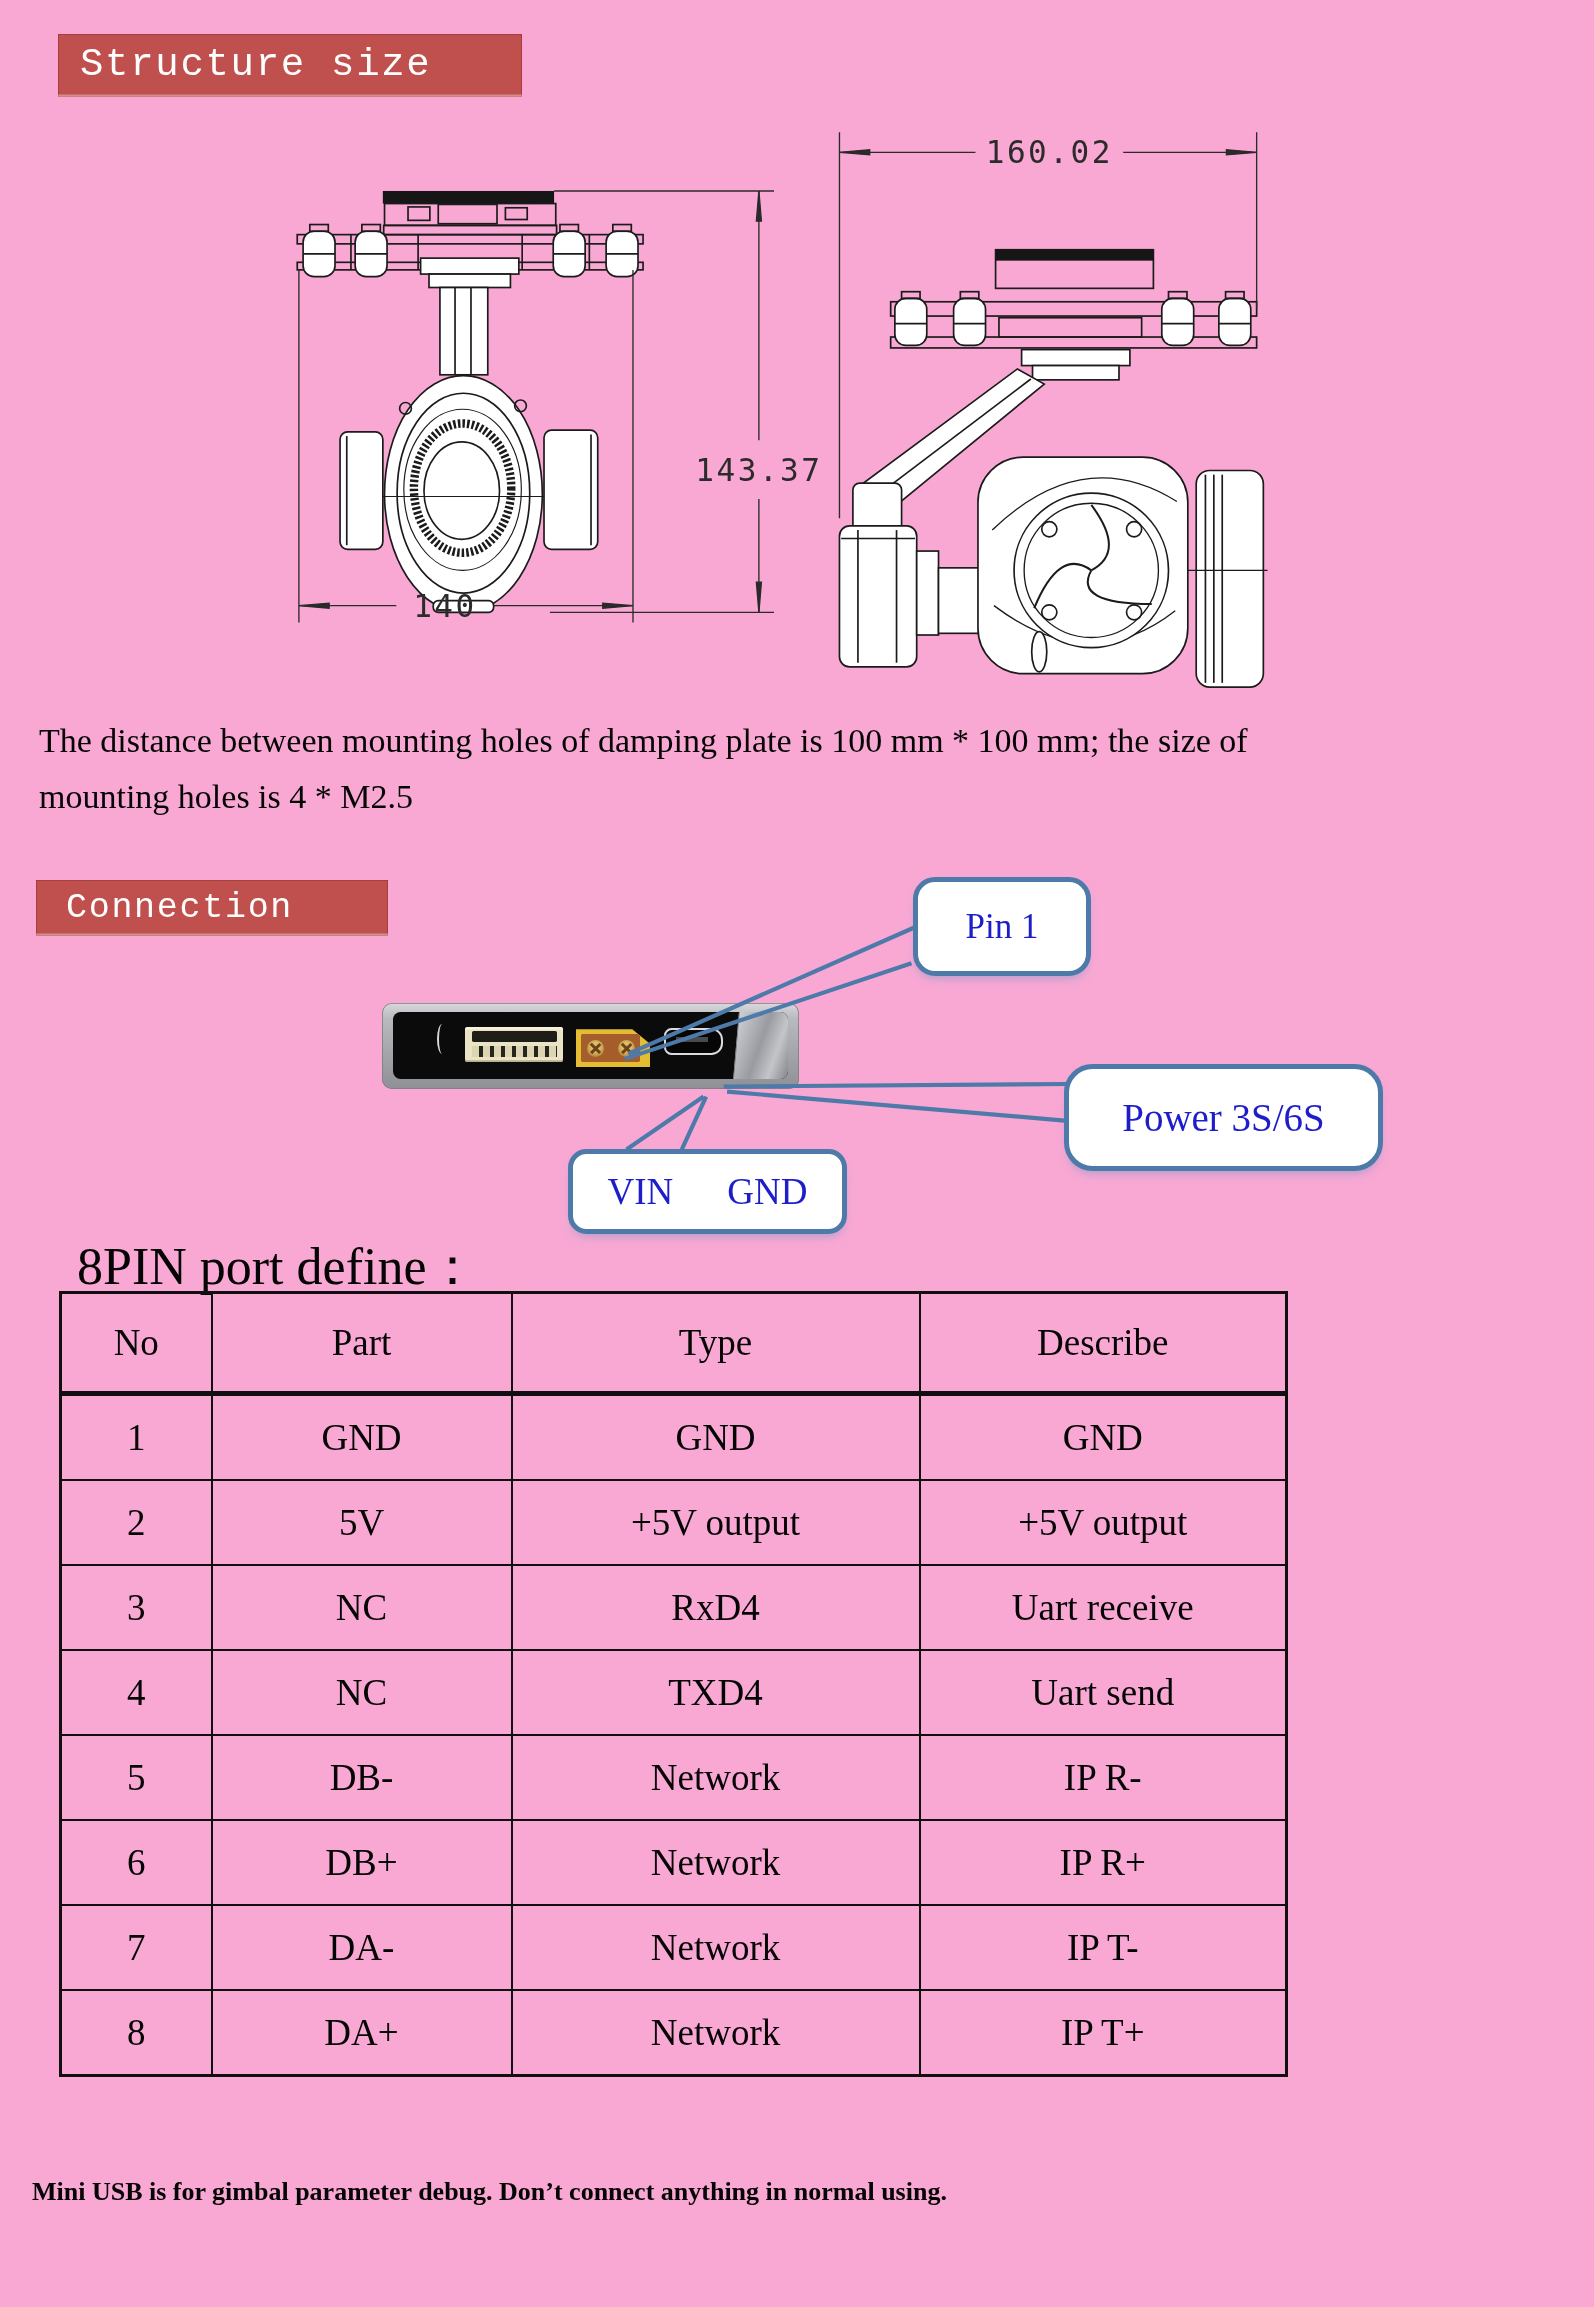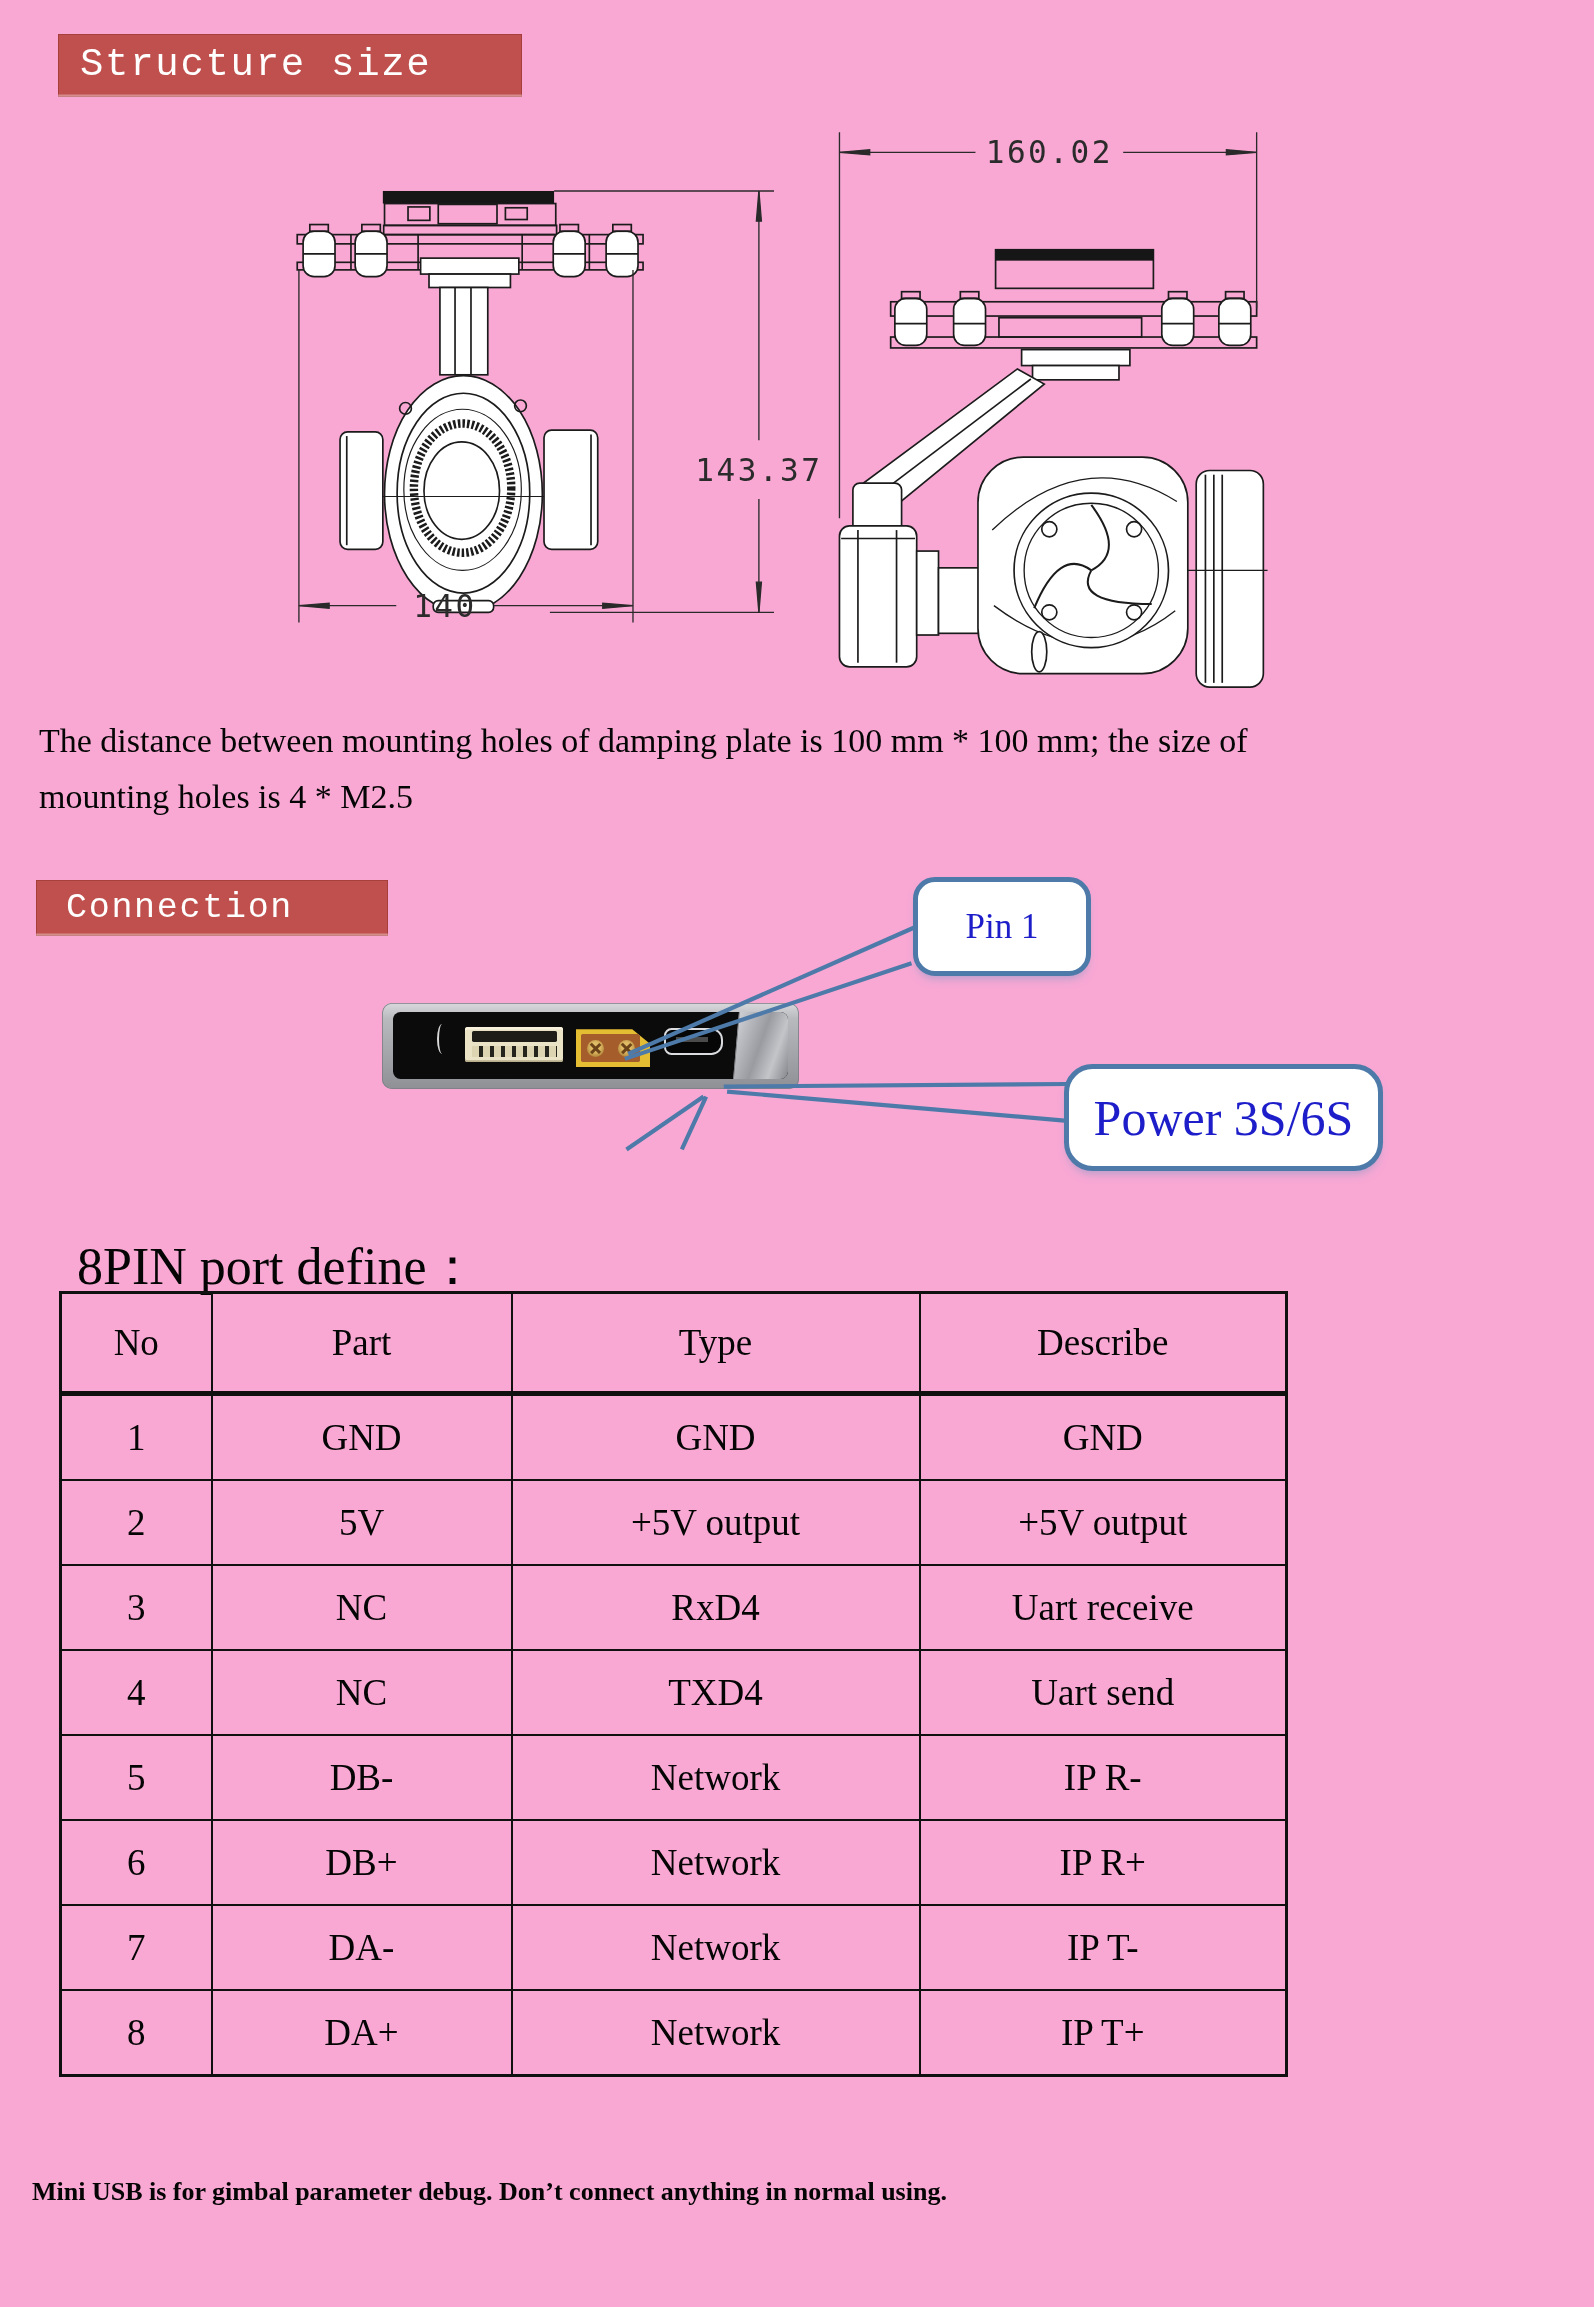--- a/index.html
+++ b/index.html
@@ -229,21 +229,25 @@
       <line x1="1272" y1="316" x2="866" y2="281"></line>
       <line x1="746" y1="350" x2="838" y2="287"></line>
       <line x1="812" y1="350" x2="841" y2="287"></line>
     </g>
   </svg>
 
   <div class="abs callout" style="left:913px;top:877px;width:168px;height:89px;border-radius:22px;">
     <span style="font-size:35px;">Pin 1</span>
   </div>
   <div class="abs callout" style="left:1064px;top:1064px;width:309px;height:97px;border-radius:28.5px;">
-    <span style="font-size:50px;">Power 3S/6S</span>
+    <span style="font-size:39px;">Power 3S/6S</span>
+  </div>
+  <div class="abs callout" style="left:568px;top:1149px;width:269px;height:75px;border-radius:18.5px;gap:54px;">
+    <span style="font-size:37px;">VIN</span>
+    <span style="font-size:37px;">GND</span>
   </div>
 
   <div class="abs heading" style="left:77px;top:1232px;">8PIN port define：</div>
 
   <table class="pins abs" style="left:59px;top:1291px;padding-left:44px;">
     <colgroup>
         <col style="width:151px">
         <col style="width:300px">
         <col style="width:408px">
         <col style="width:367px">

